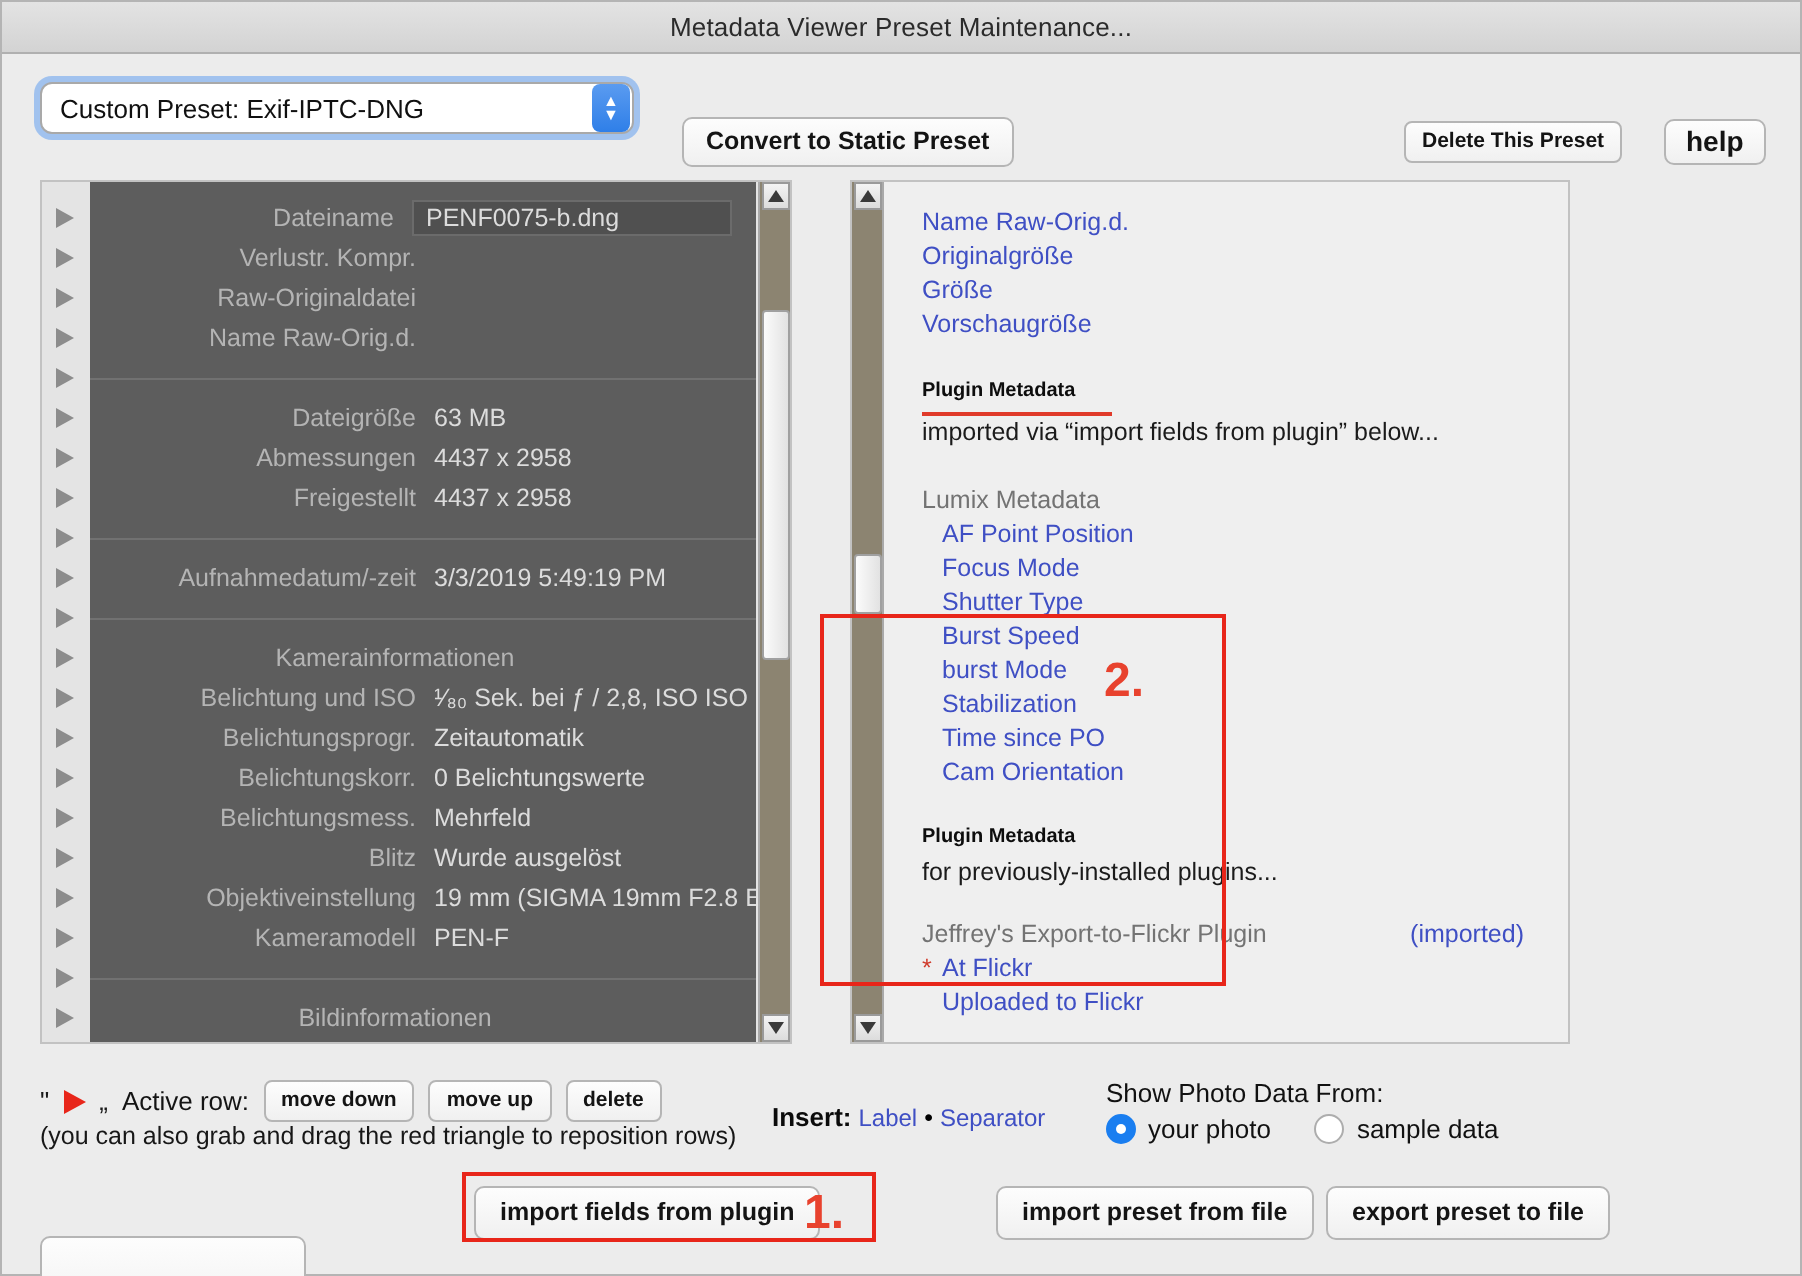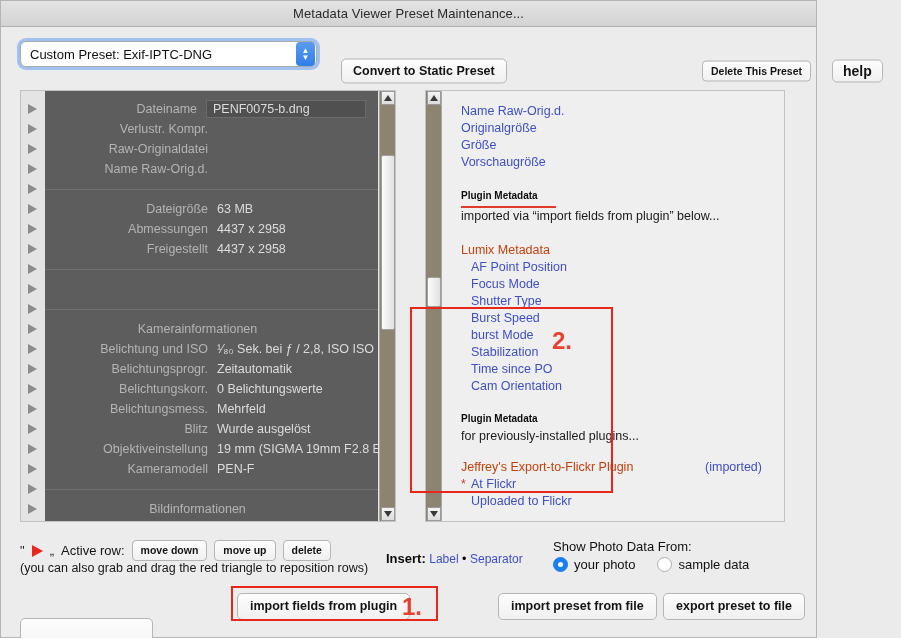--- a/index.html
+++ b/index.html
@@ -4,21 +4,21 @@
 <style>
   * { box-sizing: border-box; margin: 0; padding: 0; }
   html, body {
     width: 901px; height: 638px;
     font-family: "Liberation Sans", sans-serif;
     background: #ebebeb;
     overflow: hidden;
   }
   #window {
     position: relative;
-    width: 817px; height: 638px;
+    width: 901px; height: 638px;
     background: #ececec;
     border: 1px solid #b4b4b4;
   }
 
   
   #titlebar {
     height: 26px;
     background: linear-gradient(to bottom, #e3e3e3 0%, #d3d3d3 100%);
     border-bottom: 1px solid #b0b0b0;
     display: flex; align-items: center; justify-content: center;
@@ -154,21 +154,21 @@
     background: #efefef;
     border: 1px solid #c2c2c2;
     overflow: hidden;
   }
   #right-scroll-host {
     position: absolute; left: 17px; top: 0; right: 0; bottom: 0;
     padding: 12px 14px 0 18px;
   }
   .link { color: #3f4fc4; font-size: 12.5px; line-height: 17px; white-space: nowrap; }
   .linkrow { padding-left: 10px; }
-  .plain { color: #c2410c; font-size: 12.5px; line-height: 17px; white-space: nowrap; }
+  .plain { color: #737373; font-size: 12.5px; line-height: 17px; white-space: nowrap; }
   .head {
     color: #0d0d0d; font-size: 10px; font-weight: bold; line-height: 18px;
     display: inline-block;
   }
   .head.underlined { border-bottom: 2px solid #e03a2a; padding-bottom: 1px; padding-right: 18px; }
   .sub { color: #1b1b1b; font-size: 12.5px; line-height: 17px; }
   .star { color: #d03a2a; }
   .homepage { color: #3f4fc4; font-size: 12.5px; }
 
   
@@ -287,20 +287,24 @@
           </div>
           <div class="mrow" style="top: 128px;">
             <div class="lab">Abmessungen</div>
             <div class="val">4437 x 2958</div>
           </div>
           <div class="mrow" style="top: 148px;">
             <div class="lab">Freigestellt</div>
             <div class="val">4437 x 2958</div>
           </div>
           <div class="sep" style="top: 178px;"></div>
+          <div class="mrow" style="top: 188px;">
+            <div class="lab">Aufnahmedatum/-zeit</div>
+            <div class="val">3/3/2019 5:49:19 PM</div>
+          </div>
           <div class="sep" style="top: 218px;"></div>
           <div class="mrow center" style="top: 228px;">
             <div class="ctr">Kamerainformationen</div>
           </div>
           <div class="mrow" style="top: 248px;">
             <div class="lab">Belichtung und ISO</div>
             <div class="val">¹⁄₈₀ Sek. bei ƒ / 2,8, ISO ISO 2</div>
           </div>
           <div class="mrow" style="top: 268px;">
             <div class="lab">Belichtungsprogr.</div>

